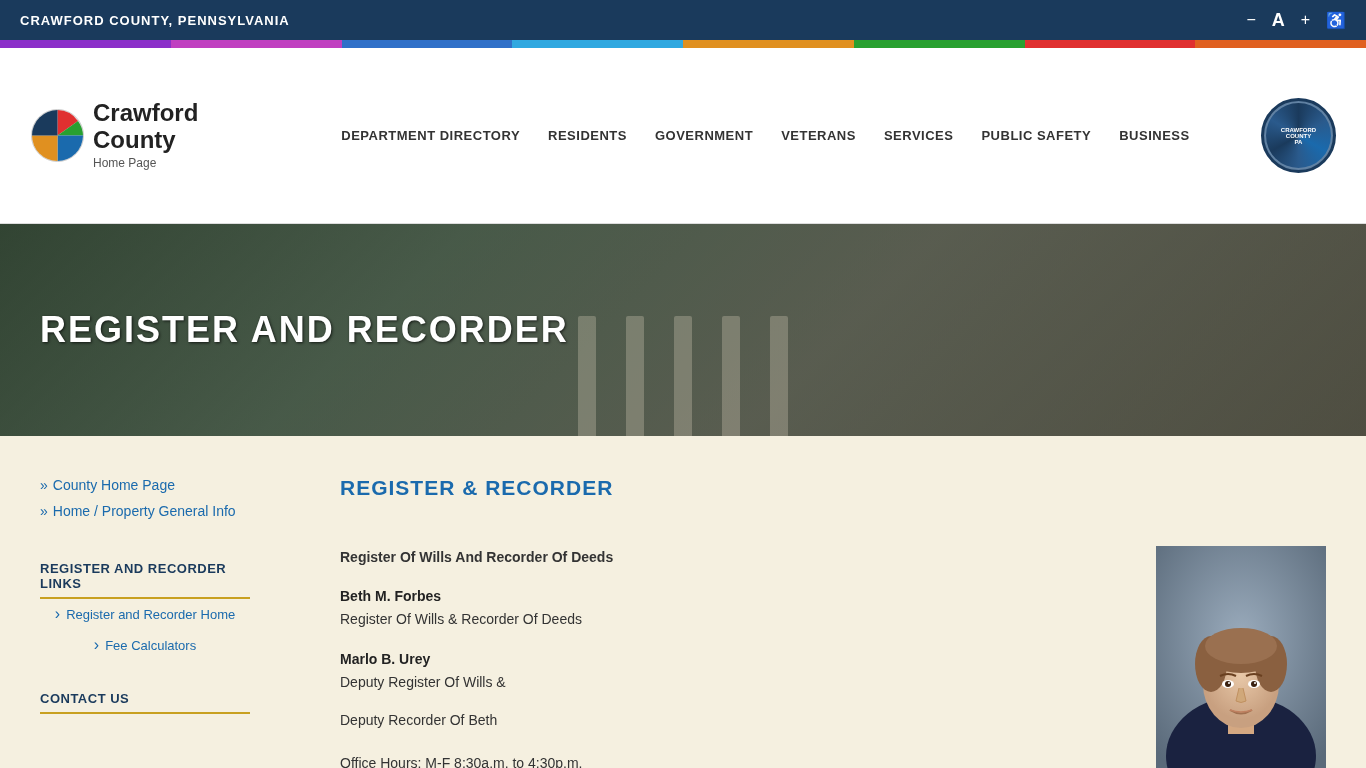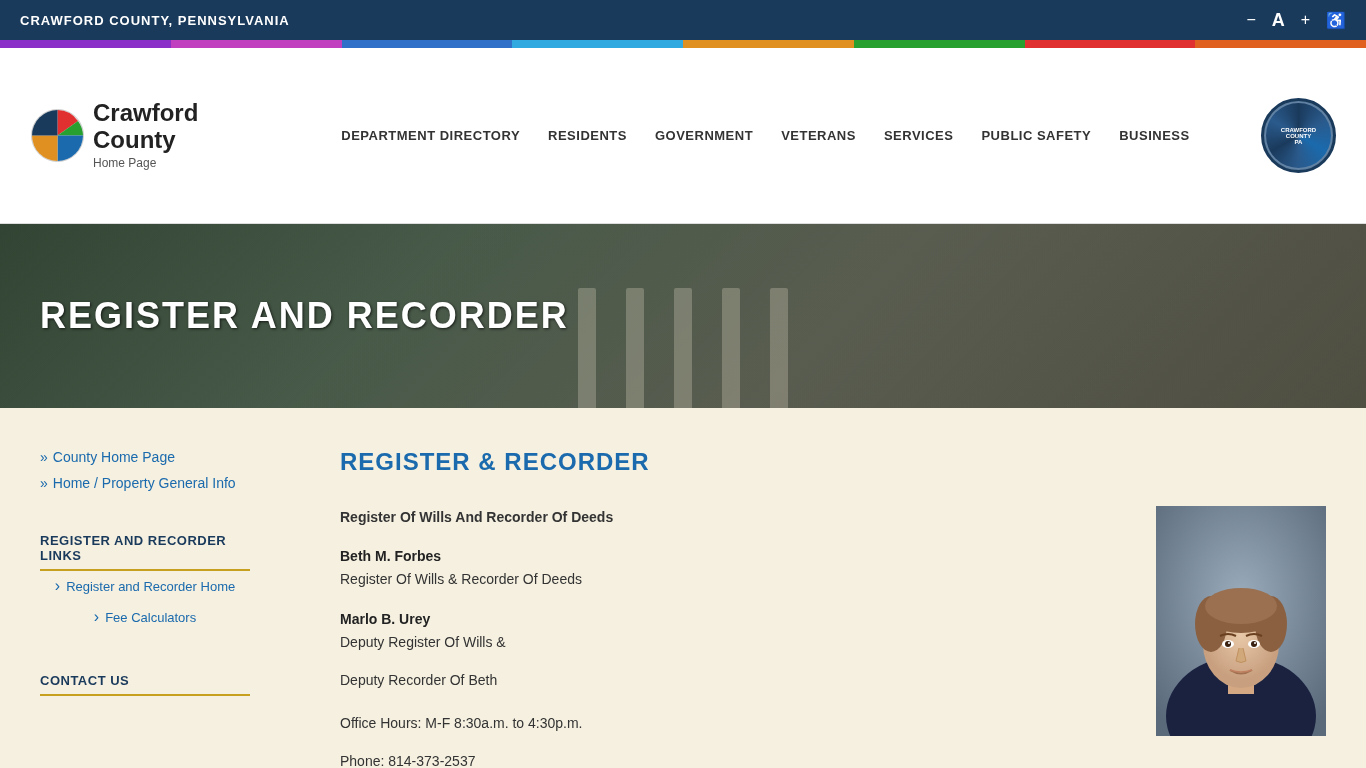--- a/index.html
+++ b/index.html
@@ -75,21 +75,21 @@
       letter-spacing: 0.5px;
       cursor: pointer;
       text-decoration: none;
       white-space: nowrap;
     }
 
     
     .hero {
       background: linear-gradient(rgba(30,50,40,0.55), rgba(30,50,40,0.55)),
         linear-gradient(135deg, #4a5a40 0%, #7a8a70 30%, #a09080 60%, #8a7060 100%);
-      height: 184px;
+      height: 212px;
       display: flex;
       align-items: center;
       padding: 0 40px;
       position: relative;
       overflow: hidden;
     }
     .hero-title {
       color: #fff;
       font-size: 36px;
       font-weight: 900;
@@ -151,44 +151,44 @@
       text-align: center;
     }
     .sidebar-link::before {
       content: '›';
       margin-right: 6px;
       font-size: 16px;
       color: #1a6aad;
     }
 
     .contact-us-section {
-      margin-top: 45px;
+      margin-top: 35px;
     }
     .contact-us-title {
       color: #1a3a5c;
       font-size: 13px;
       font-weight: bold;
       text-transform: uppercase;
       letter-spacing: 0.5px;
       border-bottom: 2px solid #c8a020;
       padding-bottom: 6px;
     }
 
     
     .main-content {
       flex: 1;
       padding: 40px 40px 30px 60px;
     }
     .section-title {
       color: #1a6aad;
-      font-size: 24px;
+      font-size: 21px;
       font-weight: bold;
       text-transform: uppercase;
       letter-spacing: 1px;
-      margin-bottom: 30px;
+      margin-bottom: 46px;
     }
     .content-body {
       display: flex;
       gap: 30px;
     }
     .content-text {
       flex: 1;
     }
     .content-text p {
       font-size: 14px;

